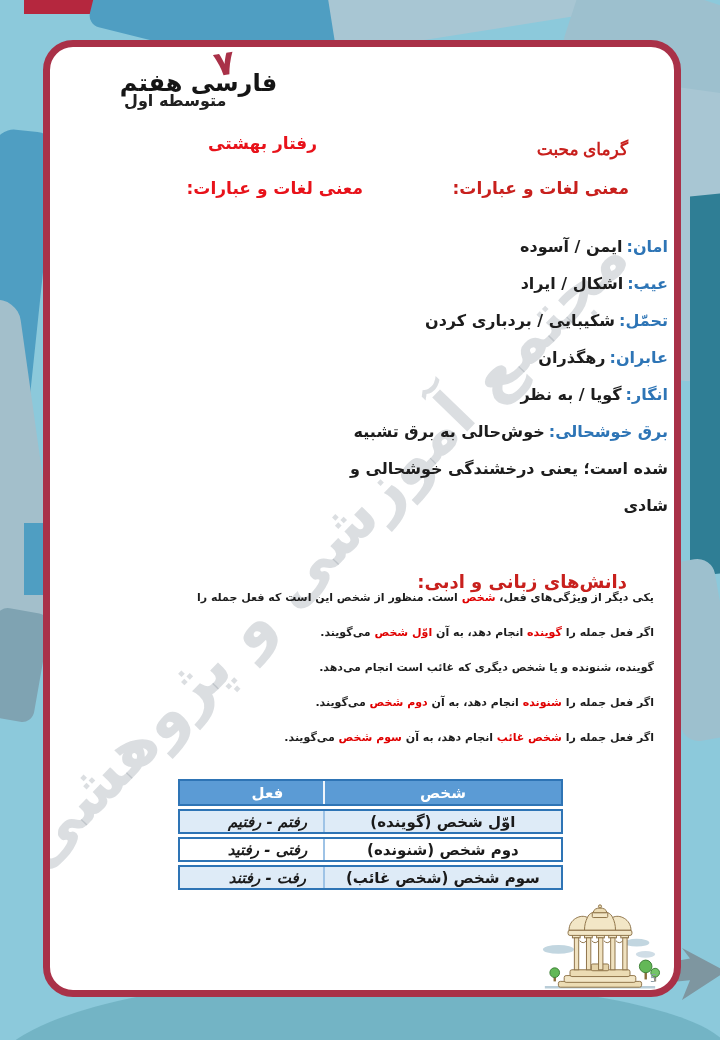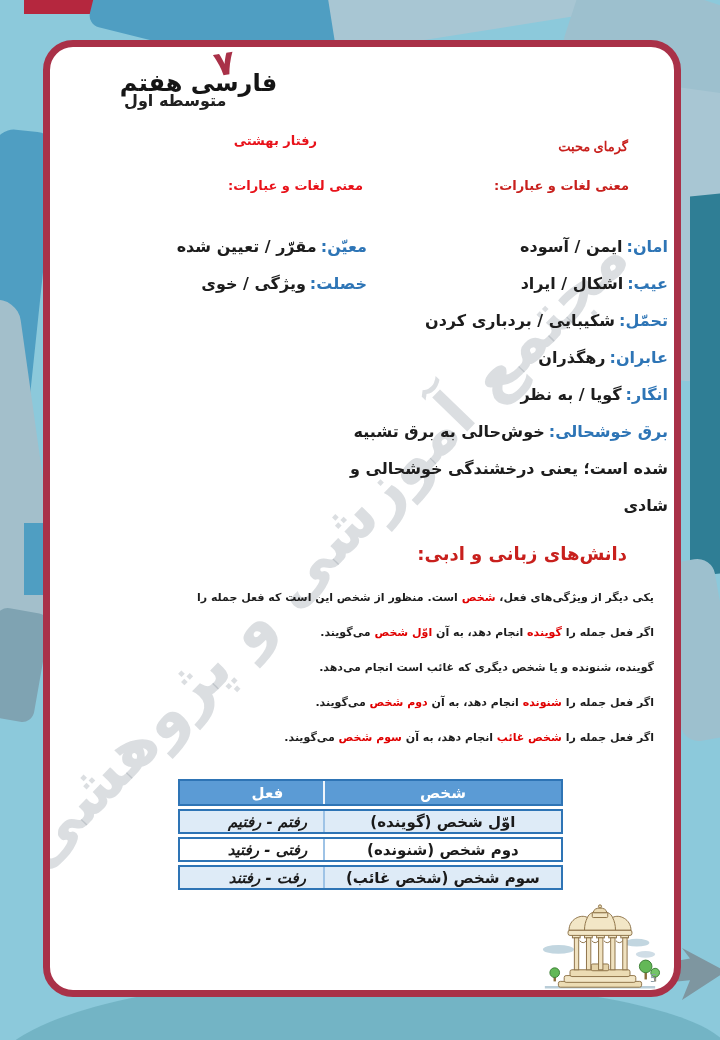--- a/index.html
+++ b/index.html
@@ -47,36 +47,36 @@
 
   
   .logo { position:absolute; left:46px; top:2px; width:205px; height:64px; direction:rtl; }
   .logo-seven { position:absolute; left:118px; top:-6px; font-size:34px; font-weight:700;
                 color:#A93148; transform:rotate(-10deg); }
   .logo-main { position:absolute; top:20px; right:0; width:100%; text-align:center;
                font-size:24px; font-weight:700; color:#151515; white-space:nowrap; }
   .logo-sub  { position:absolute; top:42px; left:28px; font-size:16px; font-weight:700; color:#202020; }
 
   
-  .h-red { position:absolute; font-size:13px; font-weight:700; white-space:nowrap; }
+  .h-red { position:absolute; font-size:17px; font-weight:700; white-space:nowrap; }
   .h-crimson { color:#C8201D; }
   .h-bright  { color:#E8121A; }
   .t-right-title   { right:46px;  top:92px;font-family:Liberation Serif, serif; }
   .t-left-title    { right:357px; top:86px; }
   .t-right-section { right:45px;  top:131px; }
   .t-left-section  { right:311px; top:131px; }
 
   
   .vocab { position:absolute; font-size:16px; line-height:37px; color:#1d1d1d; font-weight:700; }
   .vocab-right { right:6px; top:181px; width:335px; }
   .vocab-left  { right:307px; top:181px; width:250px; }
   .term { color:#2E75B6; font-weight:700; margin-left:4px; }
 
   
-  .k-title { position:absolute; right:47px; top:496px; font-size:18px; font-weight:700; color:#C8201D; }
+  .k-title { position:absolute; right:47px; top:524px; font-size:18px; font-weight:700; color:#C8201D; }
   .k-block { position:absolute; right:20px; left:14px; top:533px; font-size:11px;
              font-weight:700; color:#1d1d1d; text-align:right; }
   .k-line { line-height:35px; min-height:35px; }
   .rw { color:#E00000; font-weight:700; }
 
   
   .ptable { position:absolute; left:128px; top:732px; width:385px; font-size:15px; font-weight:700; }
   .t-head, .t-row { display:flex; border:2px solid #2E74B5; }
   .t-head { background:#5B9BD5; color:#ffffff; height:27px; }
   .t-row  { margin-top:3px; height:25px; color:#1a1a1a; }
@@ -126,24 +126,20 @@
 
   <div class="vocab vocab-right">
     <div class="vocab-line"><span class="term">امان:</span><span>ایمن / آسوده</span></div>
     <div class="vocab-line"><span class="term">عیب:</span><span>اشکال / ایراد</span></div>
     <div class="vocab-line"><span class="term">تحمّل:</span><span>شکیبایی / بردباری کردن</span></div>
     <div class="vocab-line"><span class="term">عابران:</span><span>رهگذران</span></div>
     <div class="vocab-line"><span class="term">انگار:</span><span>گویا / به نظر</span></div>
     <div class="vocab-line"><span class="term">برق خوشحالی:</span><span>خوش‌حالی به برق تشبیه شده است؛ یعنی درخشندگی خوشحالی و شادی</span></div>
   </div>
 
-  <div class="vocab vocab-left">
-    <div class="vocab-line"><span class="term">معیّن:</span><span>مقرّر / تعیین شده</span></div>
-    <div class="vocab-line"><span class="term">خصلت:</span><span>ویژگی / خوی</span></div>
-  </div>
 
   <div class="k-title">دانش‌های زبانی و ادبی:</div>
   <div class="k-block">
     <div class="k-line"><span>یکی دیگر از  ویژگی‌های فعل، </span><span class="rw">شخص</span><span> است.  منظور از شخص این است که فعل جمله را</span></div>
     <div class="k-line"><span>اگر فعل جمله را </span><span class="rw">گوینده</span><span> انجام دهد، به آن </span><span class="rw">اوّل شخص</span><span> می‌گویند.</span></div>
     <div class="k-line"><span>گوینده، شنونده و یا شخص دیگری که غائب است انجام می‌دهد.</span></div>
     <div class="k-line"><span>اگر فعل جمله را </span><span class="rw">شنونده</span><span> انجام دهد، به آن </span><span class="rw">دوم شخص</span><span> می‌گویند.</span></div>
     <div class="k-line"><span>اگر فعل جمله را </span><span class="rw">شخص غائب</span><span> انجام دهد، به آن </span><span class="rw">سوم شخص</span><span> می‌گویند.</span></div>
   </div>
 

